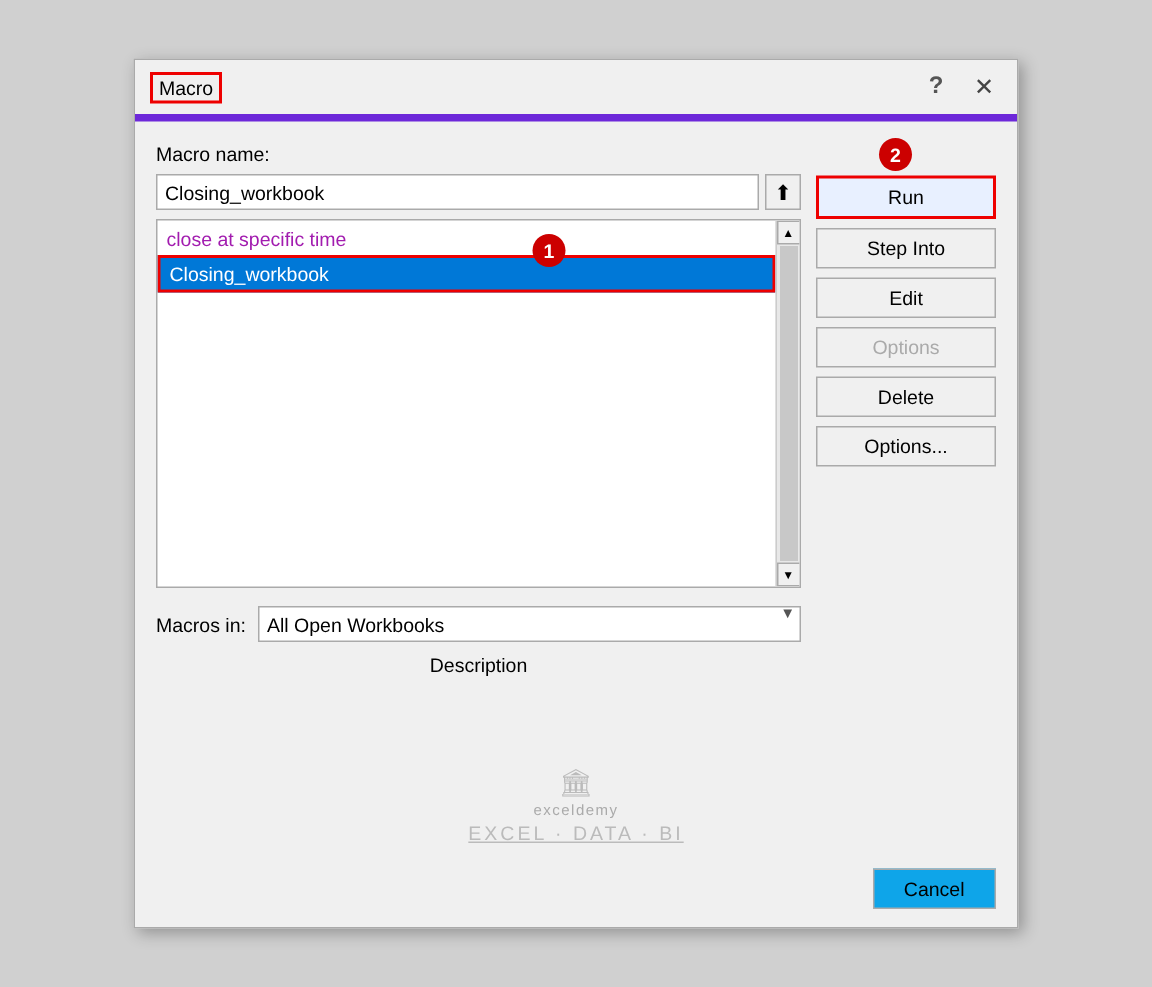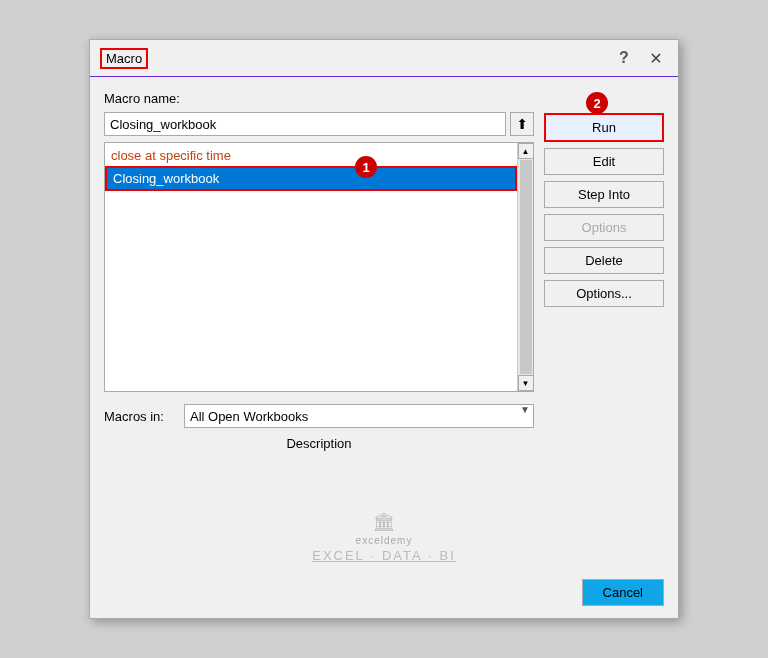--- a/index.html
+++ b/index.html
@@ -18,21 +18,21 @@
       border: 1px solid #aaa;
       width: 590px;
       min-height: 580px;
       box-shadow: 3px 3px 10px rgba(0,0,0,0.3);
       display: flex;
       flex-direction: column;
       position: relative;
     }
     .title-bar {
       background: #f0f0f0;
-      border-bottom: 1px solid #6d28d9;
+      border-bottom: 5px solid #6d28d9;
       padding: 6px 10px;
       display: flex;
       align-items: center;
       justify-content: space-between;
     }
     .title-bar-left {
       display: flex;
       align-items: center;
       gap: 6px;
     }
@@ -119,21 +119,21 @@
     }
     .macro-list {
       flex: 1;
       overflow-y: auto;
       padding: 2px 0;
     }
     .macro-item {
       padding: 3px 6px;
       cursor: pointer;
       font-size: 13px;
-      color: #c2410c;
+      color: #a21caf;
     }
     .macro-item.selected {
       background: #0078d7;
       color: #fff;
       border: 2px solid #e00;
     }
     .scrollbar-area {
       position: absolute;
       right: 0;
       top: 0;
@@ -158,21 +158,21 @@
     }
     .scroll-thumb {
       flex: 1;
       background: #c8c8c8;
       margin: 1px;
       width: 12px;
     }
     .macros-in-row {
       display: flex;
       align-items: center;
-      gap: 20px;
+      gap: 8px;
       padding: 6px 0 2px 0;
     }
     .macros-in-label {
       font-size: 13px;
       white-space: nowrap;
     }
     .select-wrapper {
       flex: 1;
       position: relative;
       display: flex;
@@ -345,22 +345,22 @@
           <span class="select-arrow">▼</span>
         </div>
       </div>
 
       <div class="description-label">Description</div>
       <div class="description-area"></div>
     </div>
 
     <div class="right-panel">
       <button class="action-btn primary">Run</button>
+      <button class="action-btn">Step Into</button>
       <button class="action-btn">Edit</button>
-      <button class="action-btn">Step Into</button>
       <button class="action-btn" disabled="">Options</button>
       <button class="action-btn">Delete</button>
       <button class="action-btn">Options...</button>
     </div>
   </div>
 
   <div class="watermark">
     <div class="watermark-logo">
       <span class="watermark-icon">🏛</span>
       <span class="watermark-text">exceldemy</span>

